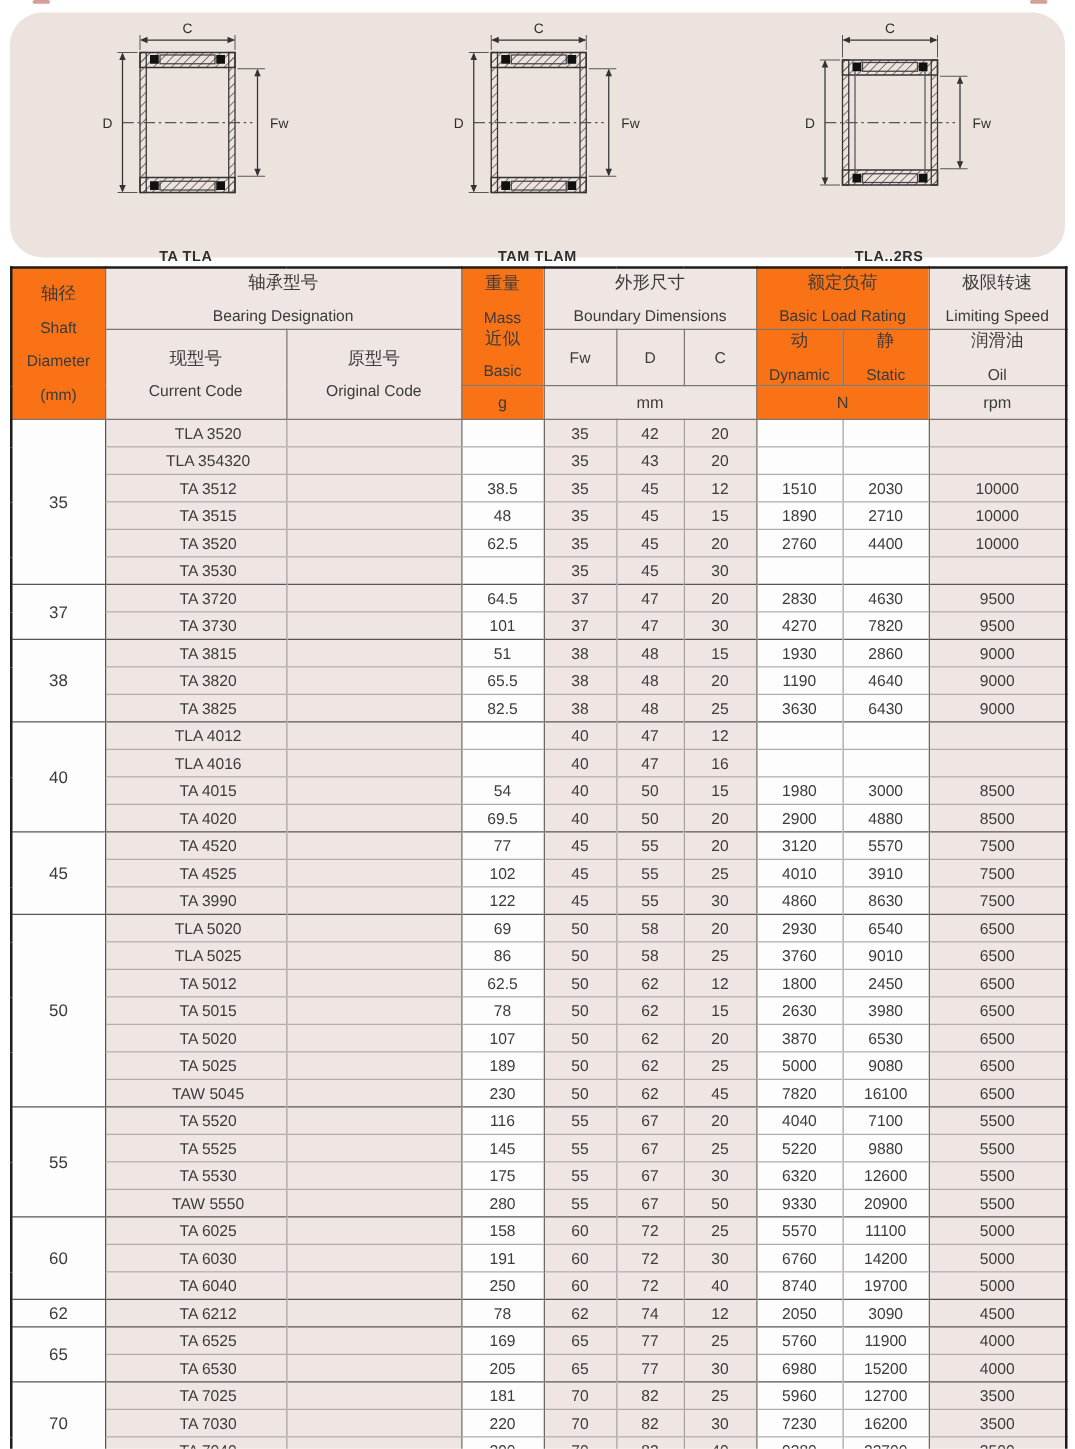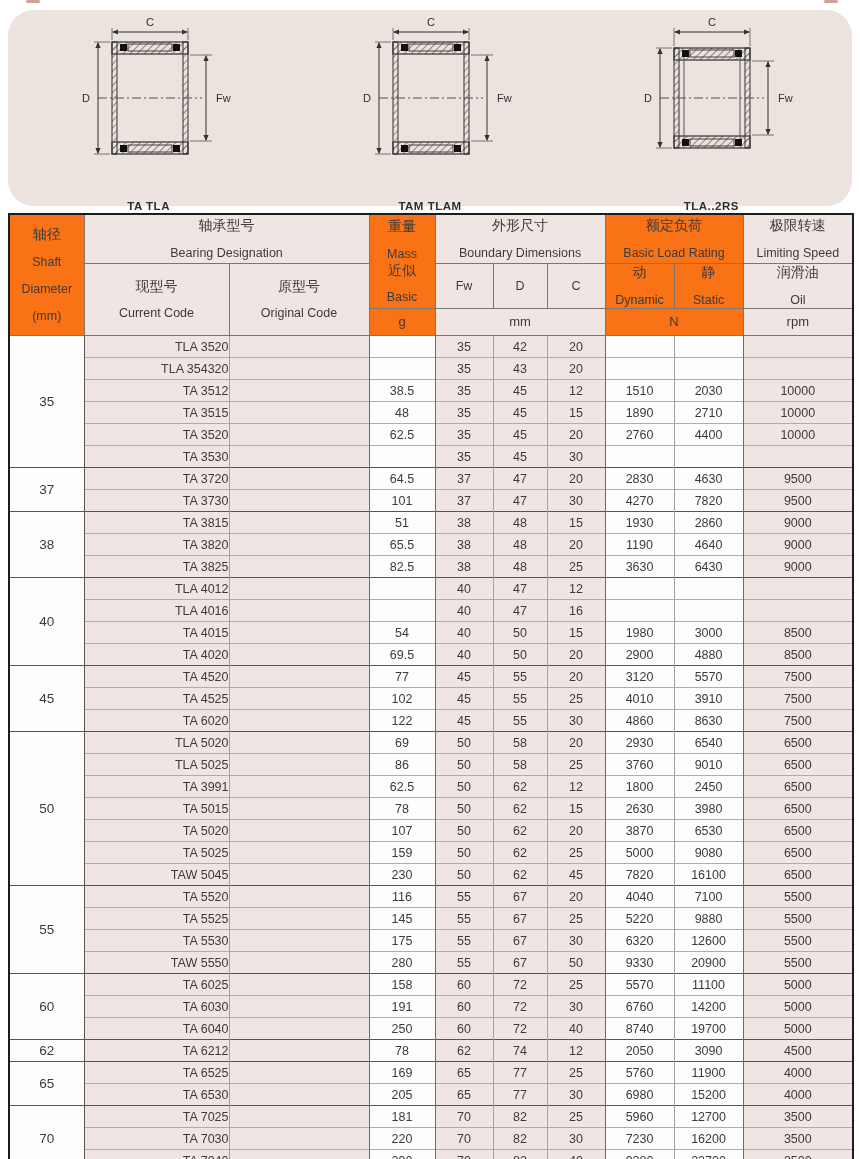--- a/index.html
+++ b/index.html
@@ -40,21 +40,21 @@
   .pink{background:#efe6e3;}
   .white{background:#f97316;}
   tbody td{
     height:21px;border-left:1px solid #a8a09d;border-top:1px solid #b3abaa;
     background:#fdfdfd;
   }
   tbody td.pink{background:#efe6e3;}
   tbody td.v-major{border-left:1px solid #6f6966;}
   tbody tr.group-start td{border-top:1px solid #5a5554;}
   tbody td.col-dia{font-size:13.5px;background:#fdfdfd;}
-  tbody td.col-code{text-align:right;padding-left:20px;border-left:1px solid #5a5554;}
+  tbody td.col-code{text-align:center;padding-left:20px;border-left:1px solid #5a5554;}
 </style>
 </head>
 <body>
 
 <div class="scan-mark" style="left:26px"></div>
 <div class="scan-mark" style="left:824px"></div>
 
 <div class="panel">
     <div class="figure">
       <svg width="190" height="168" viewBox="0 0 190 168">
@@ -440,21 +440,21 @@
         <td class="col-orig pink"></td>
         <td class="col-mass v-major">102</td>
         <td class="col-fw pink v-major">45</td>
         <td class="col-d pink">55</td>
         <td class="col-c pink">25</td>
         <td class="col-dyn v-major">4010</td>
         <td class="col-stat">3910</td>
         <td class="col-rpm pink v-major">7500</td>
       </tr>
       <tr>
-        <td class="col-code pink">TA 6020</td>
+        <td class="col-code pink">TA 3990</td>
         <td class="col-orig pink"></td>
         <td class="col-mass v-major">122</td>
         <td class="col-fw pink v-major">45</td>
         <td class="col-d pink">55</td>
         <td class="col-c pink">30</td>
         <td class="col-dyn v-major">4860</td>
         <td class="col-stat">8630</td>
         <td class="col-rpm pink v-major">7500</td>
       </tr>
       <tr class="group-start">
@@ -474,21 +474,21 @@
         <td class="col-orig pink"></td>
         <td class="col-mass v-major">86</td>
         <td class="col-fw pink v-major">50</td>
         <td class="col-d pink">58</td>
         <td class="col-c pink">25</td>
         <td class="col-dyn v-major">3760</td>
         <td class="col-stat">9010</td>
         <td class="col-rpm pink v-major">6500</td>
       </tr>
       <tr>
-        <td class="col-code pink">TA 3991</td>
+        <td class="col-code pink">TA 5012</td>
         <td class="col-orig pink"></td>
         <td class="col-mass v-major">62.5</td>
         <td class="col-fw pink v-major">50</td>
         <td class="col-d pink">62</td>
         <td class="col-c pink">12</td>
         <td class="col-dyn v-major">1800</td>
         <td class="col-stat">2450</td>
         <td class="col-rpm pink v-major">6500</td>
       </tr>
       <tr>
@@ -509,21 +509,21 @@
         <td class="col-fw pink v-major">50</td>
         <td class="col-d pink">62</td>
         <td class="col-c pink">20</td>
         <td class="col-dyn v-major">3870</td>
         <td class="col-stat">6530</td>
         <td class="col-rpm pink v-major">6500</td>
       </tr>
       <tr>
         <td class="col-code pink">TA 5025</td>
         <td class="col-orig pink"></td>
-        <td class="col-mass v-major">159</td>
+        <td class="col-mass v-major">189</td>
         <td class="col-fw pink v-major">50</td>
         <td class="col-d pink">62</td>
         <td class="col-c pink">25</td>
         <td class="col-dyn v-major">5000</td>
         <td class="col-stat">9080</td>
         <td class="col-rpm pink v-major">6500</td>
       </tr>
       <tr>
         <td class="col-code pink">TAW 5045</td>
         <td class="col-orig pink"></td>

